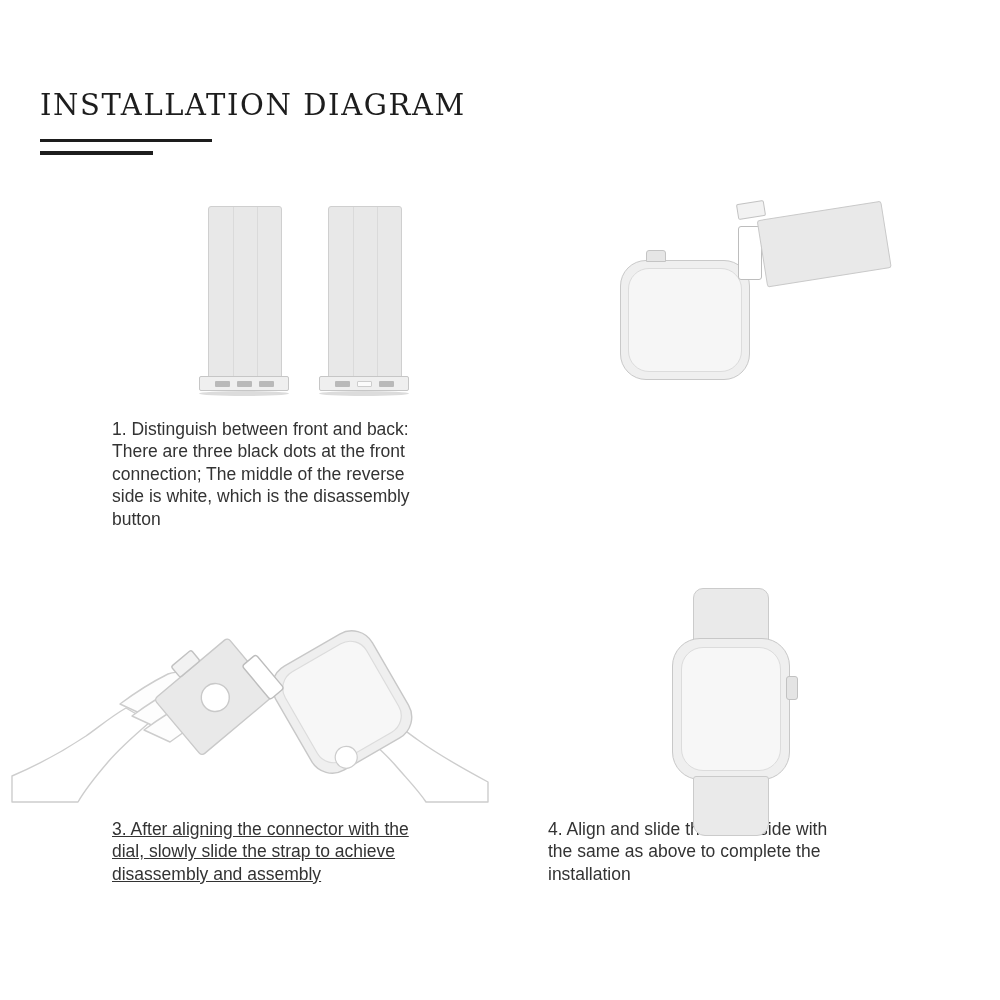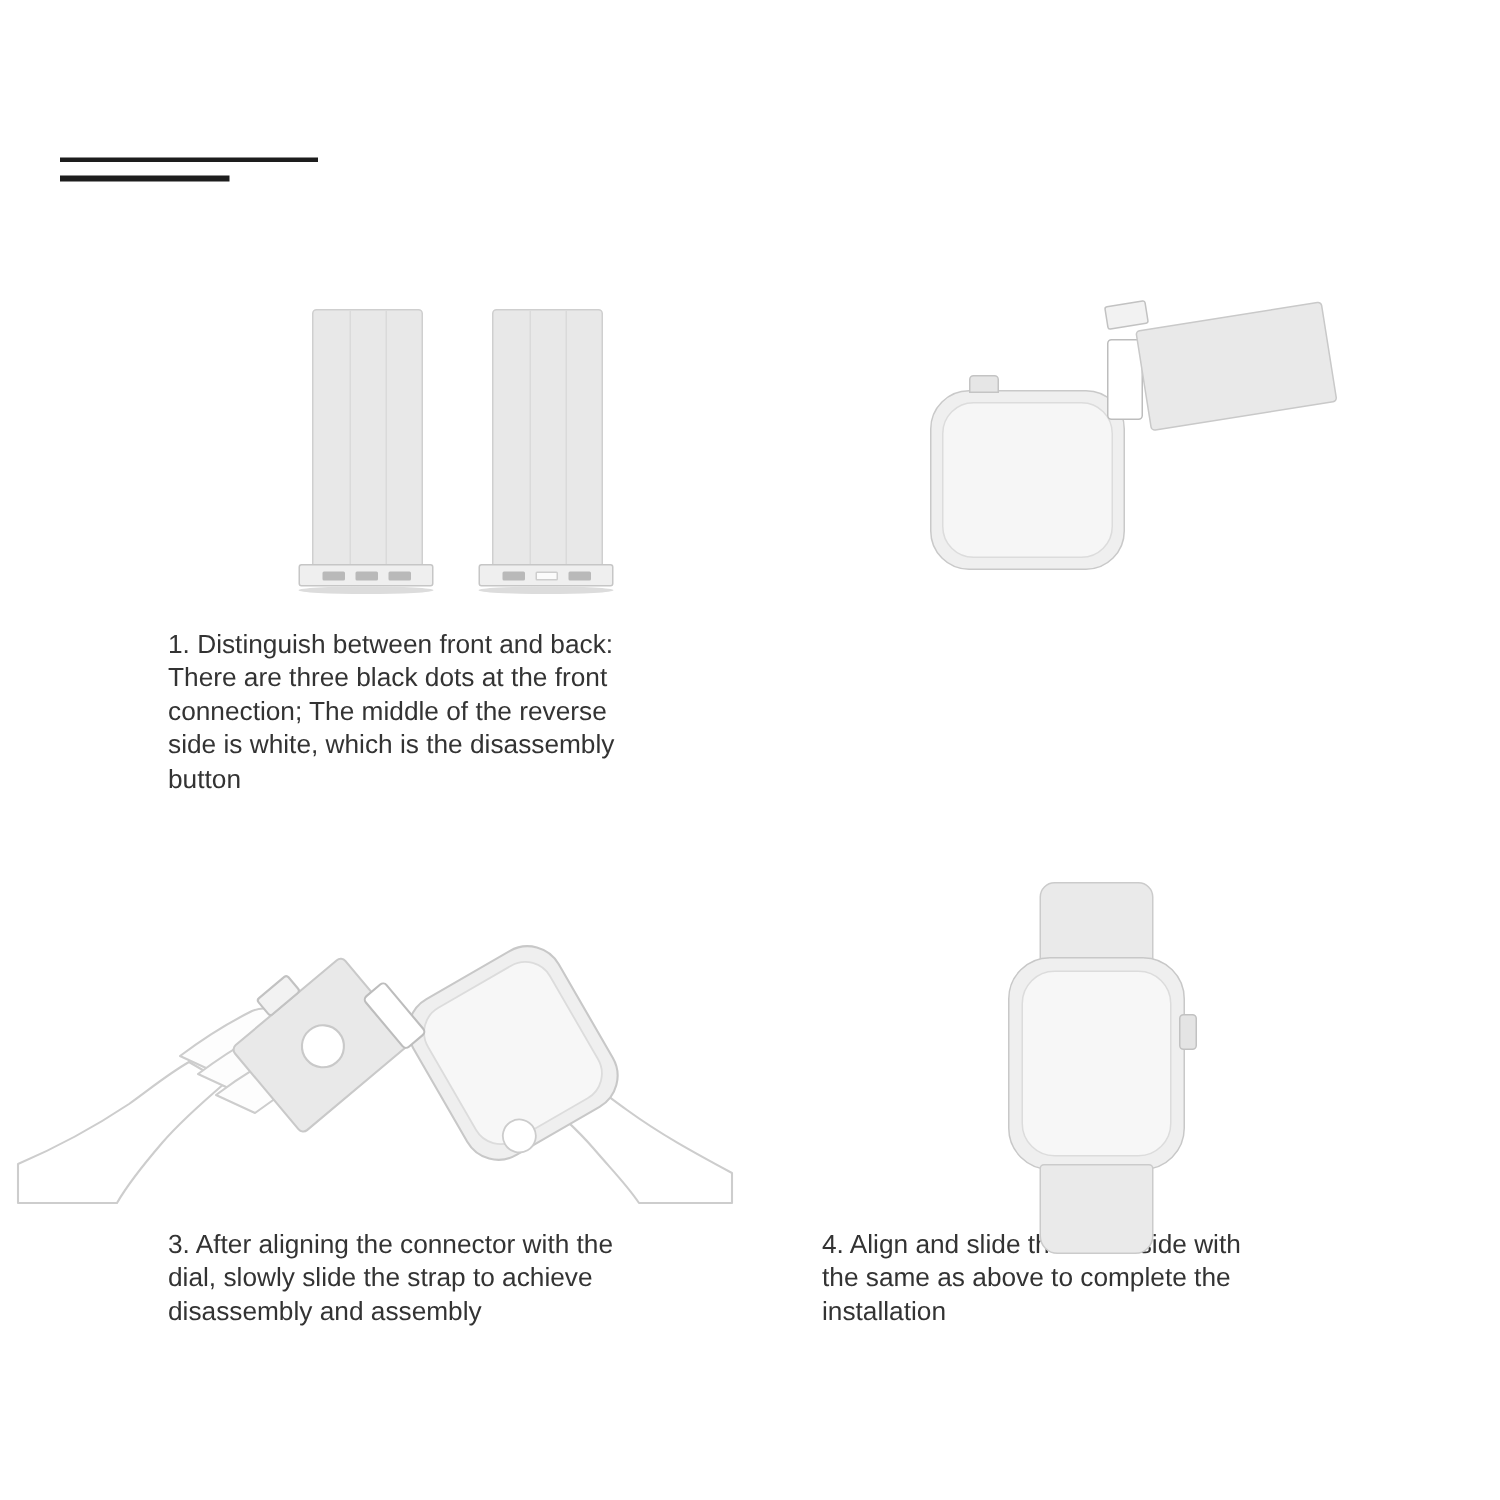--- a/index.html
+++ b/index.html
@@ -65,21 +65,21 @@
     width: 500px;
   }
   .caption {
     font-size: 17.5px;
     line-height: 1.28;
     color: #333333;
     white-space: pre-line;
   }
   .cell-1 .caption { padding: 12px 28px 0 112px; }
   .cell-2 .caption { padding: 12px 30px 0 48px; }
-  .cell-3 .caption { padding: 12px 28px 0 112px; }
+  .cell-3 .caption { padding: 12px 28px 0 112px; text-decoration: underline; }
   .cell-4 .caption { padding: 12px 30px 0 48px; }
 
   
   .shape { position: absolute; }
 
   
   .strap-body {
     width: 72px;
     height: 176px;
     background: #e8e8e8;
@@ -178,20 +178,21 @@
   .crown-4 {
     width: 10px; height: 22px;
     background: #e4e4e4; border: 1px solid #c2c2c2;
     border-radius: 3px;
   }
 </style>
 </head>
 <body>
 
 <div class="title-block">
+  <div class="title">INSTALLATION DIAGRAM</div>
   <div class="rule-long"></div>
   <div class="rule-short"></div>
 </div>
 
 <div class="grid">
 
   <div class="row">
 
     <div class="cell cell-1">
       <div class="art">

